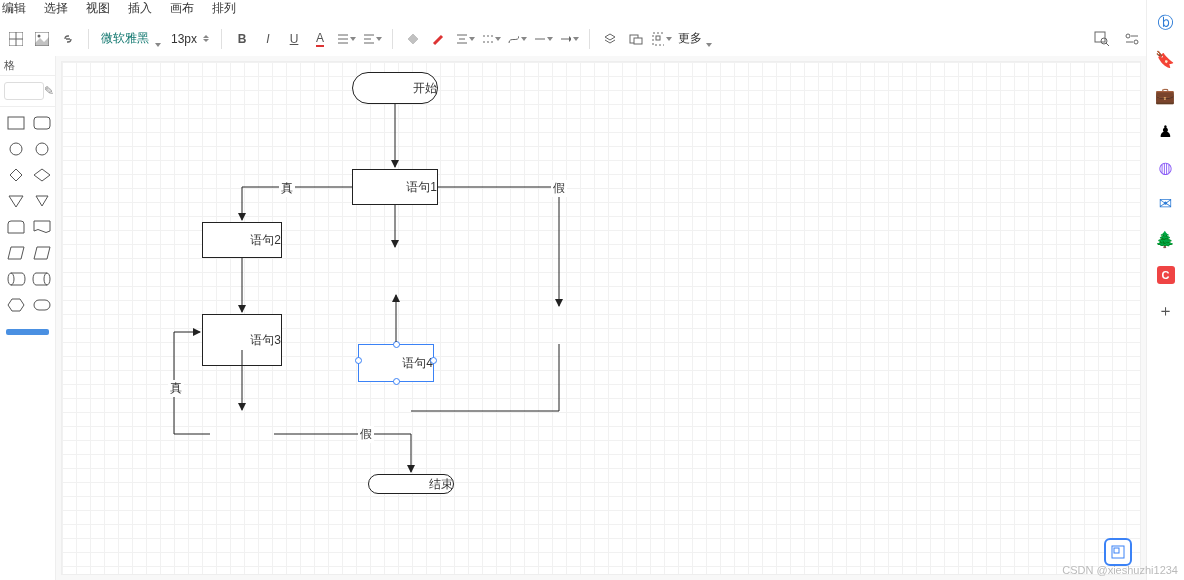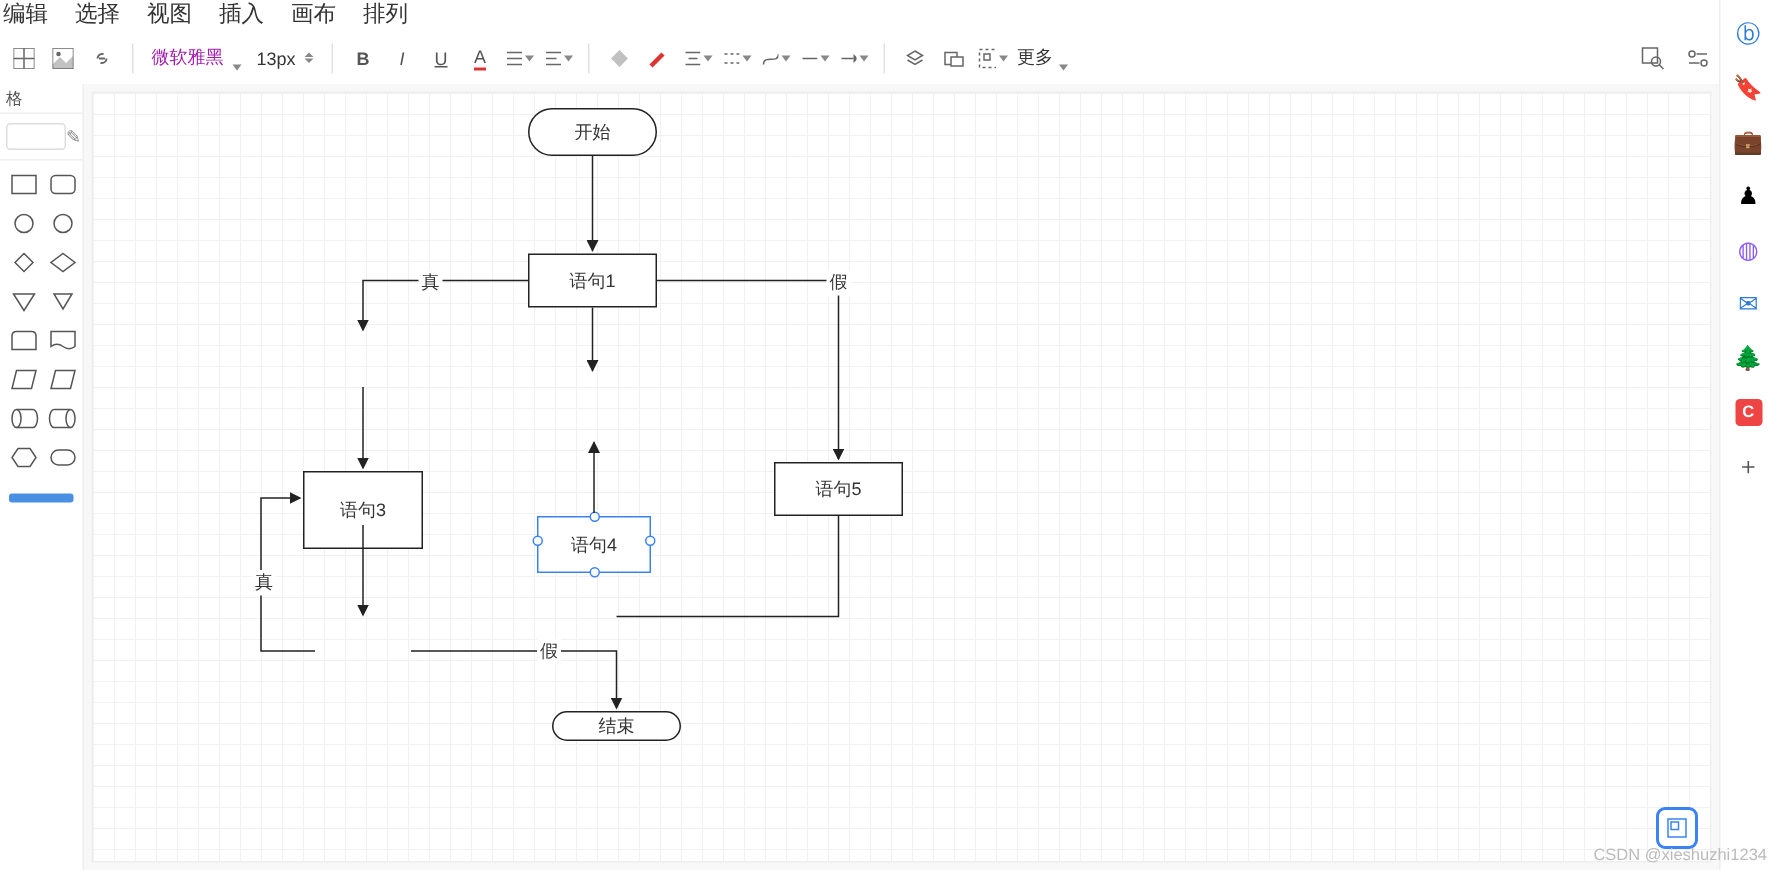--- a/index.html
+++ b/index.html
@@ -1,26 +1,26 @@
 <!DOCTYPE html>
 <html><head>
 <meta charset="utf-8">
 <style>
 * { box-sizing: border-box; margin: 0; padding: 0; }
 body { font-family: "Microsoft YaHei", sans-serif; font-size: 12px; background: #fff; overflow: hidden; width: 1184px; height: 580px; position: relative; }
 
 
-.menubar { height: 14px; display: flex; gap: 18px; padding: 0 0 0 2px; font-size: 15px; color: #333; align-items: flex-start; }
+.menubar { height: 14px; display: flex; gap: 18px; padding: 0 0 0 2px; font-size: 12px; color: #333; align-items: flex-start; }
 .menubar span { cursor: pointer; }
 
 
 .toolbar { height: 42px; border-bottom: 1px solid #e5e5e5; display: flex; align-items: center; padding: 0 6px; gap: 6px; margin-top: 4px; }
 .tbicon { width: 20px; height: 20px; display: flex; align-items: center; justify-content: center; color: #555; cursor: pointer; border-radius: 3px; }
 .tbsep { width: 1px; height: 20px; background: #e0e0e0; margin: 0 4px; }
-.fontname { font-size: 12px; color: #a21caf; padding: 0 2px; display: flex; align-items: flex-end; gap: 4px; }
+.fontname { font-size: 12px; color: #0f766e; padding: 0 2px; display: flex; align-items: flex-end; gap: 4px; }
 .fontsize { font-size: 12px; color: #333; padding: 0 2px; display: flex; align-items: center; gap: 6px; }
 .stepper { display: flex; flex-direction: column; gap: 1px; }
 .stepper span { width: 0; height: 0; border-left: 3px solid transparent; border-right: 3px solid transparent; }
 .stepper .up { border-bottom: 3px solid #888; }
 .stepper .dn { border-top: 3px solid #888; }
 .more { font-size: 12px; color: #333; display: flex; align-items: flex-end; gap: 2px; cursor: pointer; }
 .tbright { margin-left: auto; display: flex; gap: 10px; align-items: center; padding-right: 6px; }
 
 
 .leftpanel { position: absolute; left: 0; top: 56px; width: 56px; bottom: 0; background: #fff; border-right: 1px solid #eee; }
@@ -33,21 +33,21 @@
 .shp svg { overflow: visible; }
 .bluebar { height: 6px; background: #4a90e2; border-radius: 2px; margin: 8px 6px; }
 
 
 .canvaswrap { position: absolute; left: 56px; right: 38px; top: 56px; bottom: 0; background: #f8f8f8; padding: 6px; }
 .canvas { width: 100%; height: 100%; background: #fff; position: relative;
   background-image: linear-gradient(to right, #f1f1f1 1px, transparent 1px), linear-gradient(to bottom, #f1f1f1 1px, transparent 1px);
   background-size: 14px 14px;
   box-shadow: 0 0 0 1px #eee;
 }
-.node { position: absolute; background: #fff; border: 1px solid #222; display: flex; align-items: center; justify-content: center; font-size: 12px; color: #333; }
+.node { position: absolute; background: #fff; border: 1px solid #222; display: flex; align-items: center; justify-content: flex-end; font-size: 12px; color: #333; }
 .rounded { border-radius: 16px; }
 .diamond { width: 64px; height: 44px; border: none; background: transparent; }
 .diamond .dshape { position: absolute; inset: 0; }
 .diamond .dlabel { position: relative; z-index: 1; }
 .selected-port { position:absolute; width:7px; height:7px; background:#fff; border:1px solid #3b82f6; border-radius:50%; }
 .edge-label { position: absolute; font-size: 12px; background: #fff; padding: 0 2px; color: #333; }
 .arrow { position: absolute; }
 
 
 .rightrail { position: absolute; right: 0; top: 0; bottom: 0; width: 38px; background: #fff; border-left: 1px solid #eee; display: flex; flex-direction: column; align-items: center; gap: 14px; padding-top: 12px; }
@@ -325,37 +325,37 @@
   <div class="canvas">
 
     <div class="node rounded" style="left:290px; top:10px; width:86px; height:32px;">
         <span>开始</span>
       </div>
 
     <div class="node" style="left:290px; top:107px; width:86px; height:36px;">
         <span>语句1</span>
       </div>
 
+    <div class="node" style="left:140px; top:160px; width:80px; height:36px;">
+        <span>语句2</span>
+      </div>
 
     <div class="node" style="left:140px; top:252px; width:80px; height:52px;">
         <span>语句3</span>
       </div>
 
 
     <div class="node" style="left:296px; top:282px; width:76px; height:38px; border-color:#3b82f6;">
       <span>语句4</span>
       <span class="selected-port" style="left:-4px; top:12px;"></span>
       <span class="selected-port" style="right:-4px; top:12px;"></span>
       <span class="selected-port" style="left:34px; top:-4px;"></span>
       <span class="selected-port" style="left:34px; bottom:-4px;"></span>
     </div>
 
-    <div class="node" style="left:454px; top:246px; width:86px; height:36px;">
-        <span>语句5</span>
-      </div>
 
 
     <div class="node rounded" style="left:306px; top:412px; width:86px; height:20px;">
         <span>结束</span>
       </div>
 
     <svg class="arrow" width="1060" height="520" style="left:0;top:0;pointer-events:none">
       <defs>
           <marker id="ah" markerWidth="8" markerHeight="8" refX="7" refY="4" orient="auto">
             <path d="M0 0 L8 4 L0 8 Z" fill="#222"></path>

